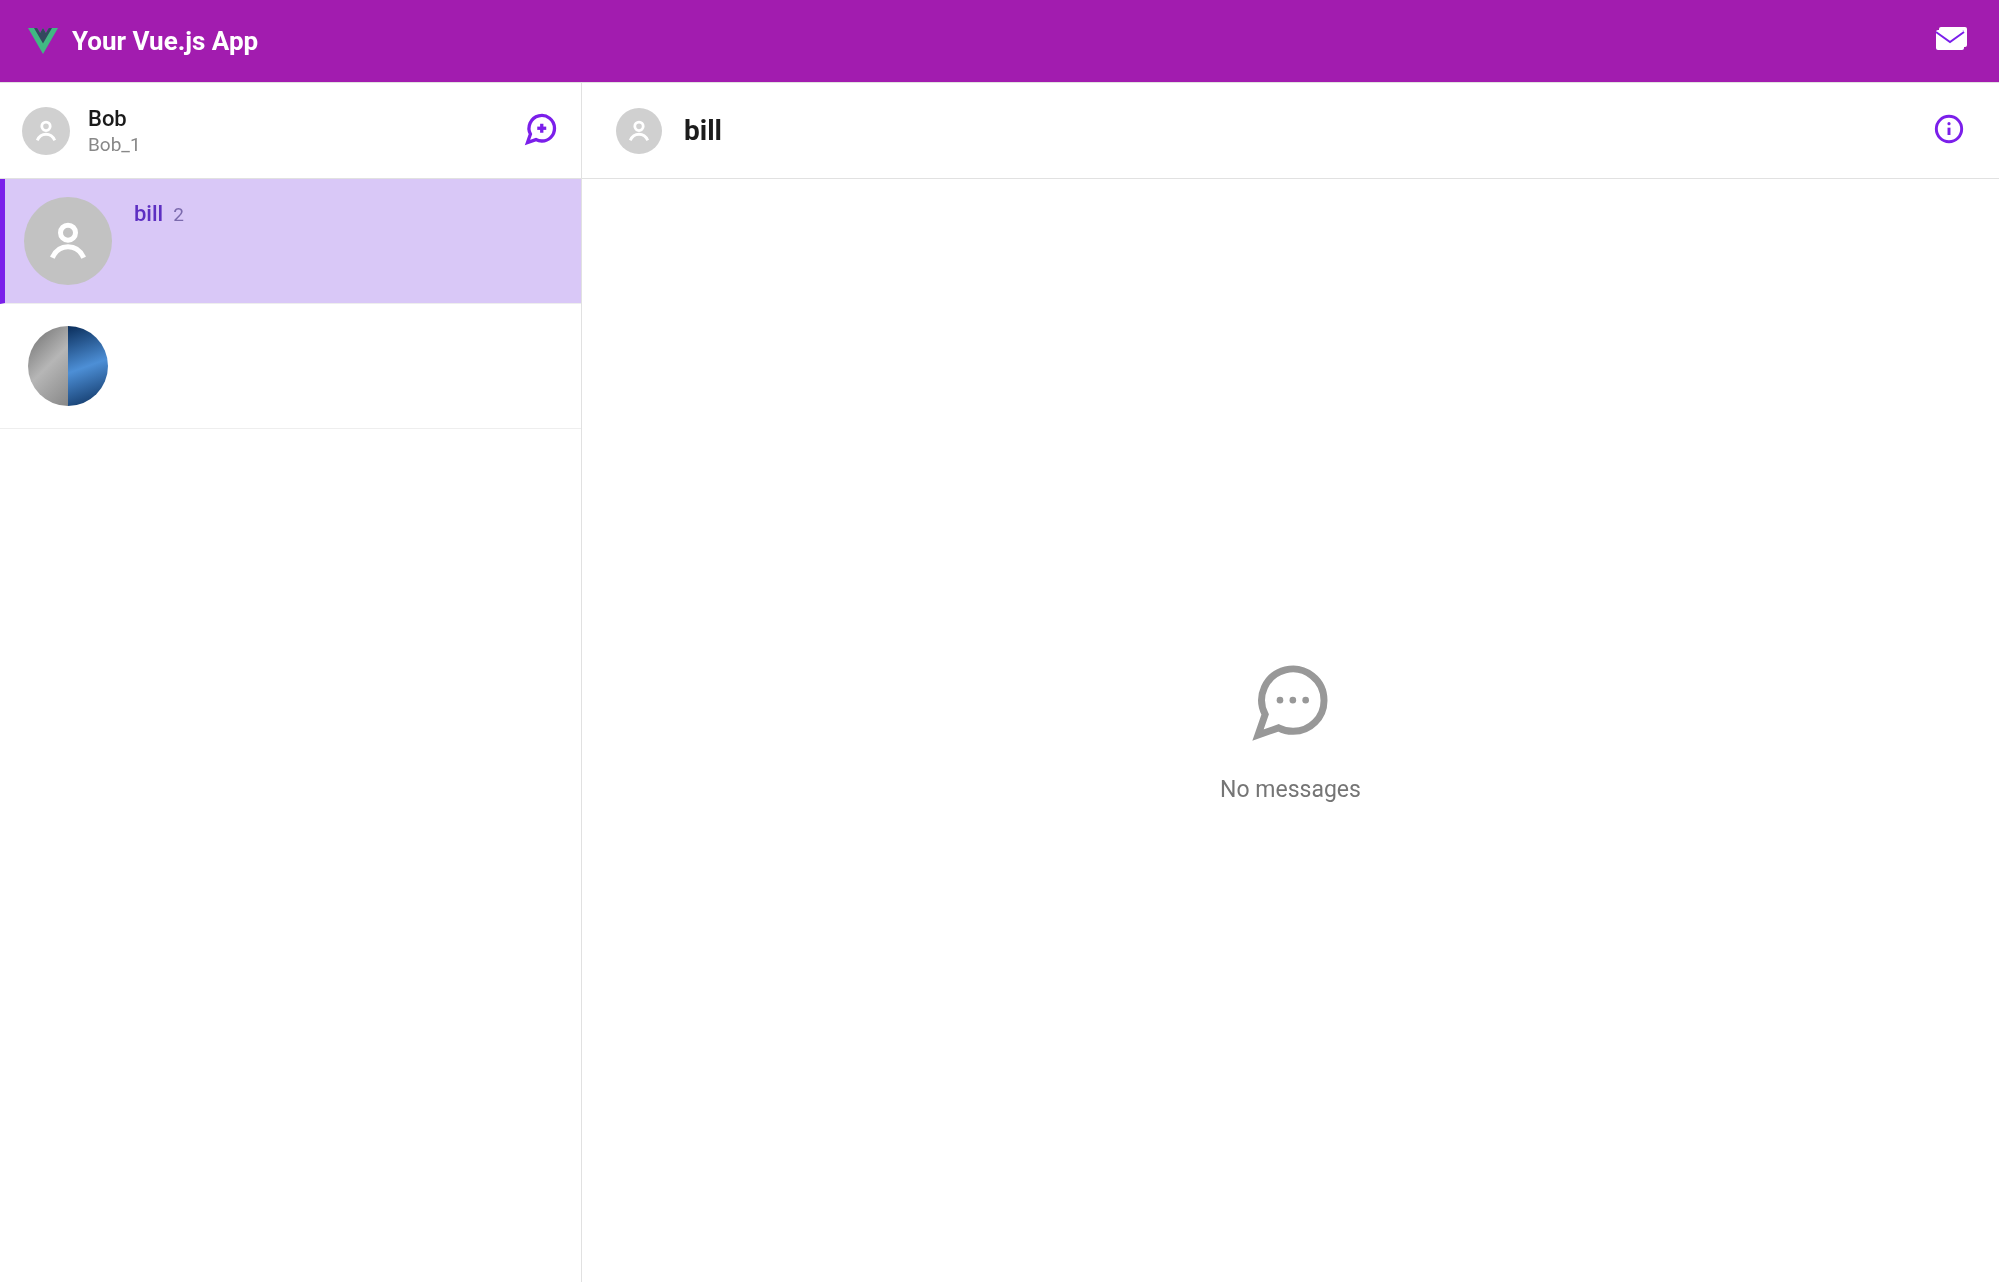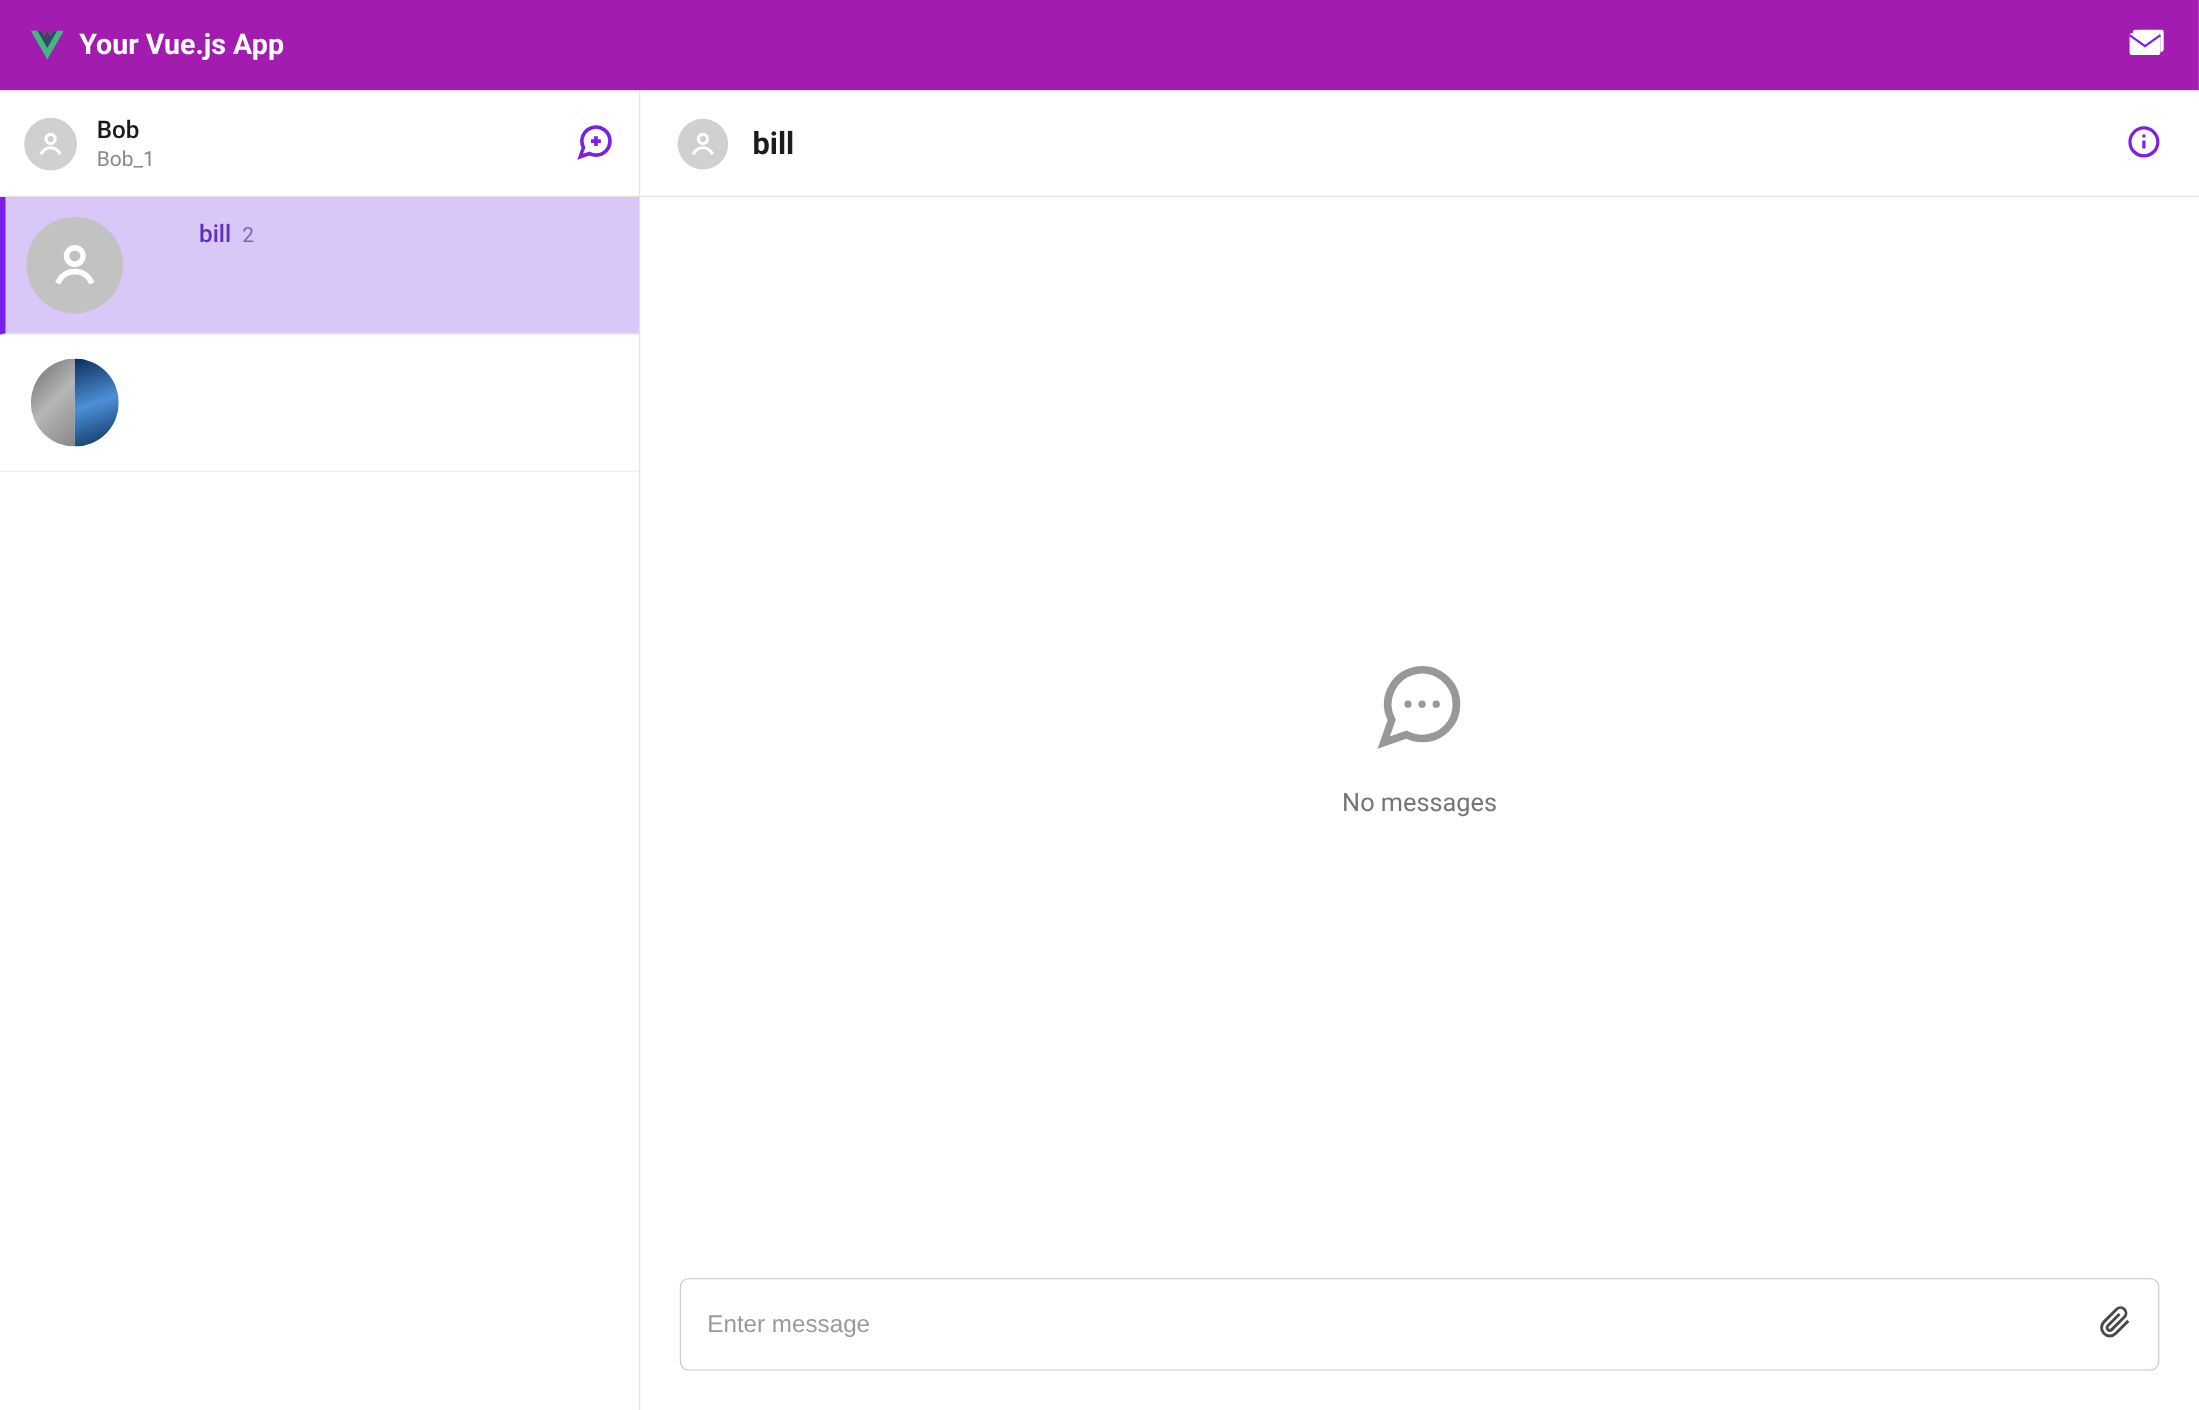--- a/index.html
+++ b/index.html
@@ -75,21 +75,21 @@
     .conversation-item.active {
       background: #d9c8f7;
       border-left: 5px solid #7B1FEA;
       padding-left: 19px;
     }
     .conversation-item .conv-avatar-wrap {
       width: 88px; height: 88px;
       display: flex; align-items: center; justify-content: center;
       flex-shrink: 0;
     }
-    .conv-body { flex: 1; display: flex; flex-direction: column; padding-top: 4px; margin-left: 47px; }
+    .conv-body { flex: 1; display: flex; flex-direction: column; padding-top: 4px; }
     .conv-title-row { display: flex; justify-content: space-between; align-items: baseline; }
     .conv-title { font-size: 22px; color: #222; font-weight: 500; }
     .conversation-item.active .conv-title { color: #5d2fc2; }
     .conv-count { font-size: 19px; color: #888; margin-left: 6px; font-weight: 400;}
     .conversation-item.active .conv-count { color: #7b6aad; }
     .conv-time { font-size: 19px; color: #9a9a9a; }
     .conv-preview { font-size: 19px; color: #9a9a9a; margin-top: 14px; }
     .split-avatar {
       width: 80px; height: 80px; border-radius: 50%; overflow: hidden; display: flex;
     }
@@ -255,24 +255,14 @@
     <div class="main-body">
       <svg class="no-messages-icon" width="88" height="88" viewBox="0 0 24 24" fill="none" stroke="#989898" stroke-width="1.9">
         <path d="M21 11.5a8.38 8.38 0 0 1-8.5 8.5 8.5 8.5 0 0 1-3.9-.95L3 21l1.95-5.6A8.5 8.5 0 1 1 21 11.5z"></path>
         <circle cx="9" cy="11.5" r="0.9" fill="#989898" stroke="none"></circle>
         <circle cx="12.5" cy="11.5" r="0.9" fill="#989898" stroke="none"></circle>
         <circle cx="16" cy="11.5" r="0.9" fill="#989898" stroke="none"></circle>
       </svg>
       <div class="no-messages-text">No messages</div>
     </div>
 
-    <div class="composer">
-      <div class="composer-box">
-        <input class="composer-input" placeholder="Enter message" style="">
-        <div class="attach-btn">
-          <svg width="30" height="30" viewBox="0 0 24 24" fill="none" stroke="#4a4a4a" stroke-width="2.1">
-            <path d="M21.44 11.05l-9.19 9.19a6 6 0 0 1-8.49-8.49l9.19-9.19a4 4 0 0 1 5.66 5.66l-9.2 9.19a2 2 0 0 1-2.83-2.83l8.49-8.48"></path>
-          </svg>
-        </div>
-      </div>
-    </div>
   </div>
 </div>
 
 </body></html>

